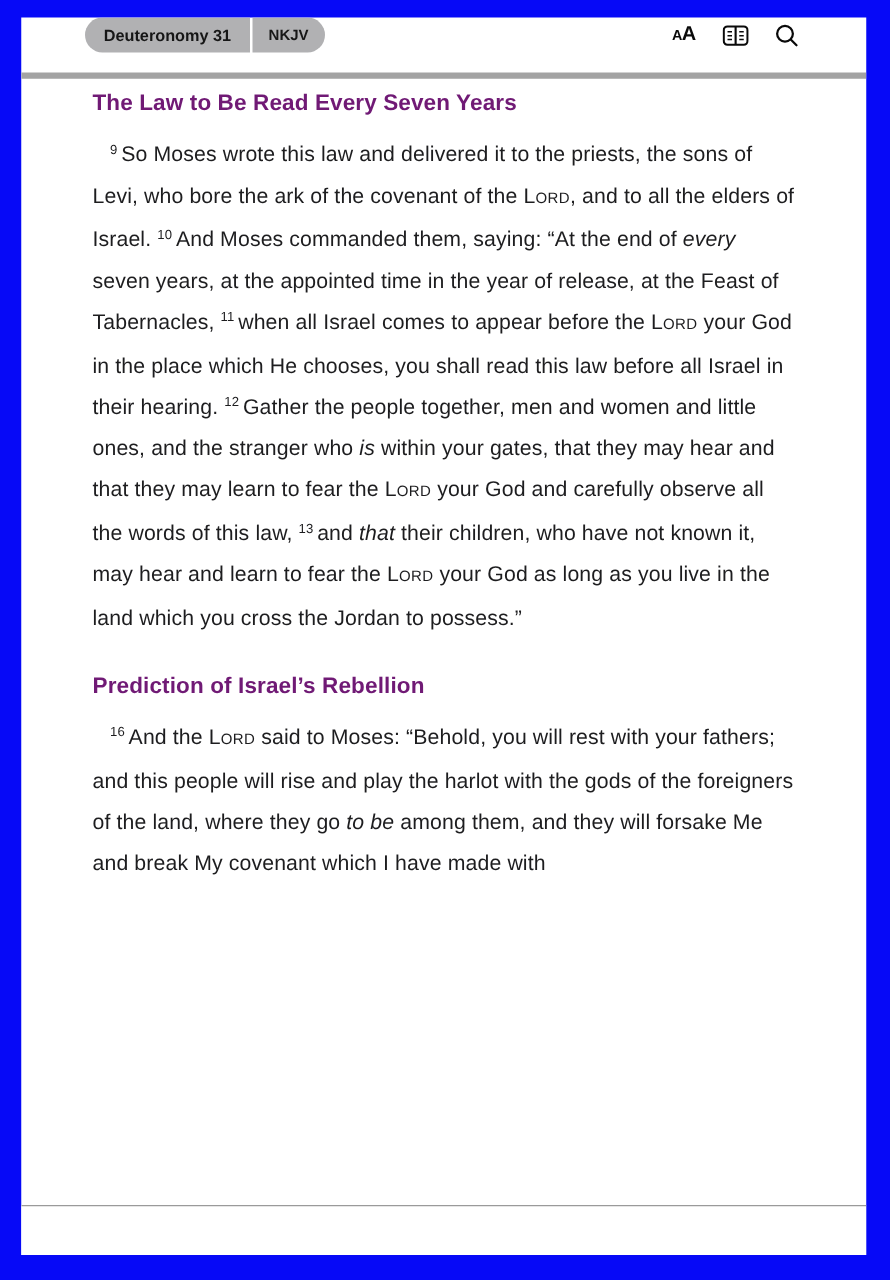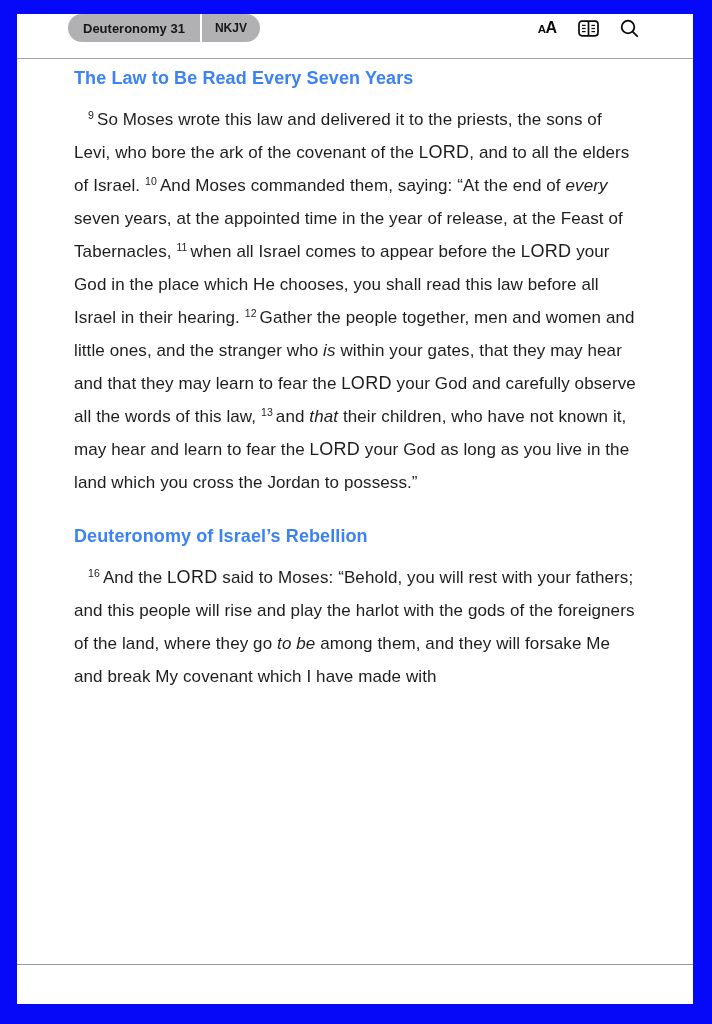--- a/index.html
+++ b/index.html
@@ -16,21 +16,21 @@
     background: #ffffff;
     display: flex; flex-direction: column;
     overflow: hidden;
   }
 
   
   .toolbar {
     flex: 0 0 42px;
     display: flex; align-items: center; justify-content: space-between;
     padding: 0 54px 16px 51px;
-    border-bottom: 1px solid #a3a3a3;
+    border-bottom: 5px solid #a3a3a3;
   }
   .pill-group { display: flex; gap: 2px; }
   .pill {
     background: #b1b1b3;
     color: #161616;
     font-weight: 700;
     height: 28px;
     display: flex; align-items: center;
     cursor: pointer;
     user-select: none;
@@ -51,34 +51,34 @@
     padding: 7px 55px 0 57px;
     font-size: 17px;
     line-height: 33px;
     color: #1d1d1f;
     letter-spacing: 0.1px;
   }
   .section-heading {
     font-size: 18px;
     line-height: 24px;
     font-weight: 700;
-    color: #3b82f6;
+    color: #701a75;
     margin: 0 0 13px 0;
     letter-spacing: 0.1px;
   }
   .section + .section { margin-top: 25px; }
   .bible-paragraph { margin: 0; text-indent: 14px; }
   .vnum {
     font-size: 10.5px;
     line-height: 0;
     position: relative; top: -6px;
     margin-right: 3px;
   }
   .italic { font-style: italic; }
-  .lord .sc { font-size: 18px; letter-spacing: 0.3px; }
+  .lord .sc { font-size: 12px; letter-spacing: 0.3px; }
 
   
   .bottombar {
     flex: 0 0 40px;
     border-top: 1px solid #9a9a9a;
     background: #ffffff;
   }
 </style>
 </head>
 <body>
@@ -120,21 +120,21 @@
         </div>
       </div>
     </div>
 
     <main class="reader">
         <section class="section">
           <h2 class="section-heading">The Law to Be Read Every Seven Years</h2>
           <p class="bible-paragraph"><span class="vnum">9</span>So Moses wrote this law and delivered it to the priests, the sons of Levi, who bore the ark of the covenant of the <span class="lord">L<span class="sc">ORD</span></span>, and to all the elders of Israel. <span class="vnum">10</span>And Moses commanded them, saying: “At the end of <span class="italic">every</span> seven years, at the appointed time in the year of release, at the Feast of Tabernacles, <span class="vnum">11</span>when all Israel comes to appear before the <span class="lord">L<span class="sc">ORD</span></span> your God in the place which He chooses, you shall read this law before all Israel in their hearing. <span class="vnum">12</span>Gather the people together, men and women and little ones, and the stranger who <span class="italic">is</span> within your gates, that they may hear and that they may learn to fear the <span class="lord">L<span class="sc">ORD</span></span> your God and carefully observe all the words of this law, <span class="vnum">13</span>and <span class="italic">that</span> their children, who have not known it, may hear and learn to fear the <span class="lord">L<span class="sc">ORD</span></span> your God as long as you live in the land which you cross the Jordan to possess.”</p>
         </section>
         <section class="section">
-          <h2 class="section-heading">Deuteronomy of Israel’s Rebellion</h2>
+          <h2 class="section-heading">Prediction of Israel’s Rebellion</h2>
           <p class="bible-paragraph"><span class="vnum">16</span>And the <span class="lord">L<span class="sc">ORD</span></span> said to Moses: “Behold, you will rest with your fathers; and this people will rise and play the harlot with the gods of the foreigners of the land, where they go <span class="italic">to be</span> among them, and they will forsake Me and break My covenant which I have made with</p>
         </section>
       </main>
 
     <div class="bottombar"></div>
 
   </div>
 </div>
 
 </body></html>

